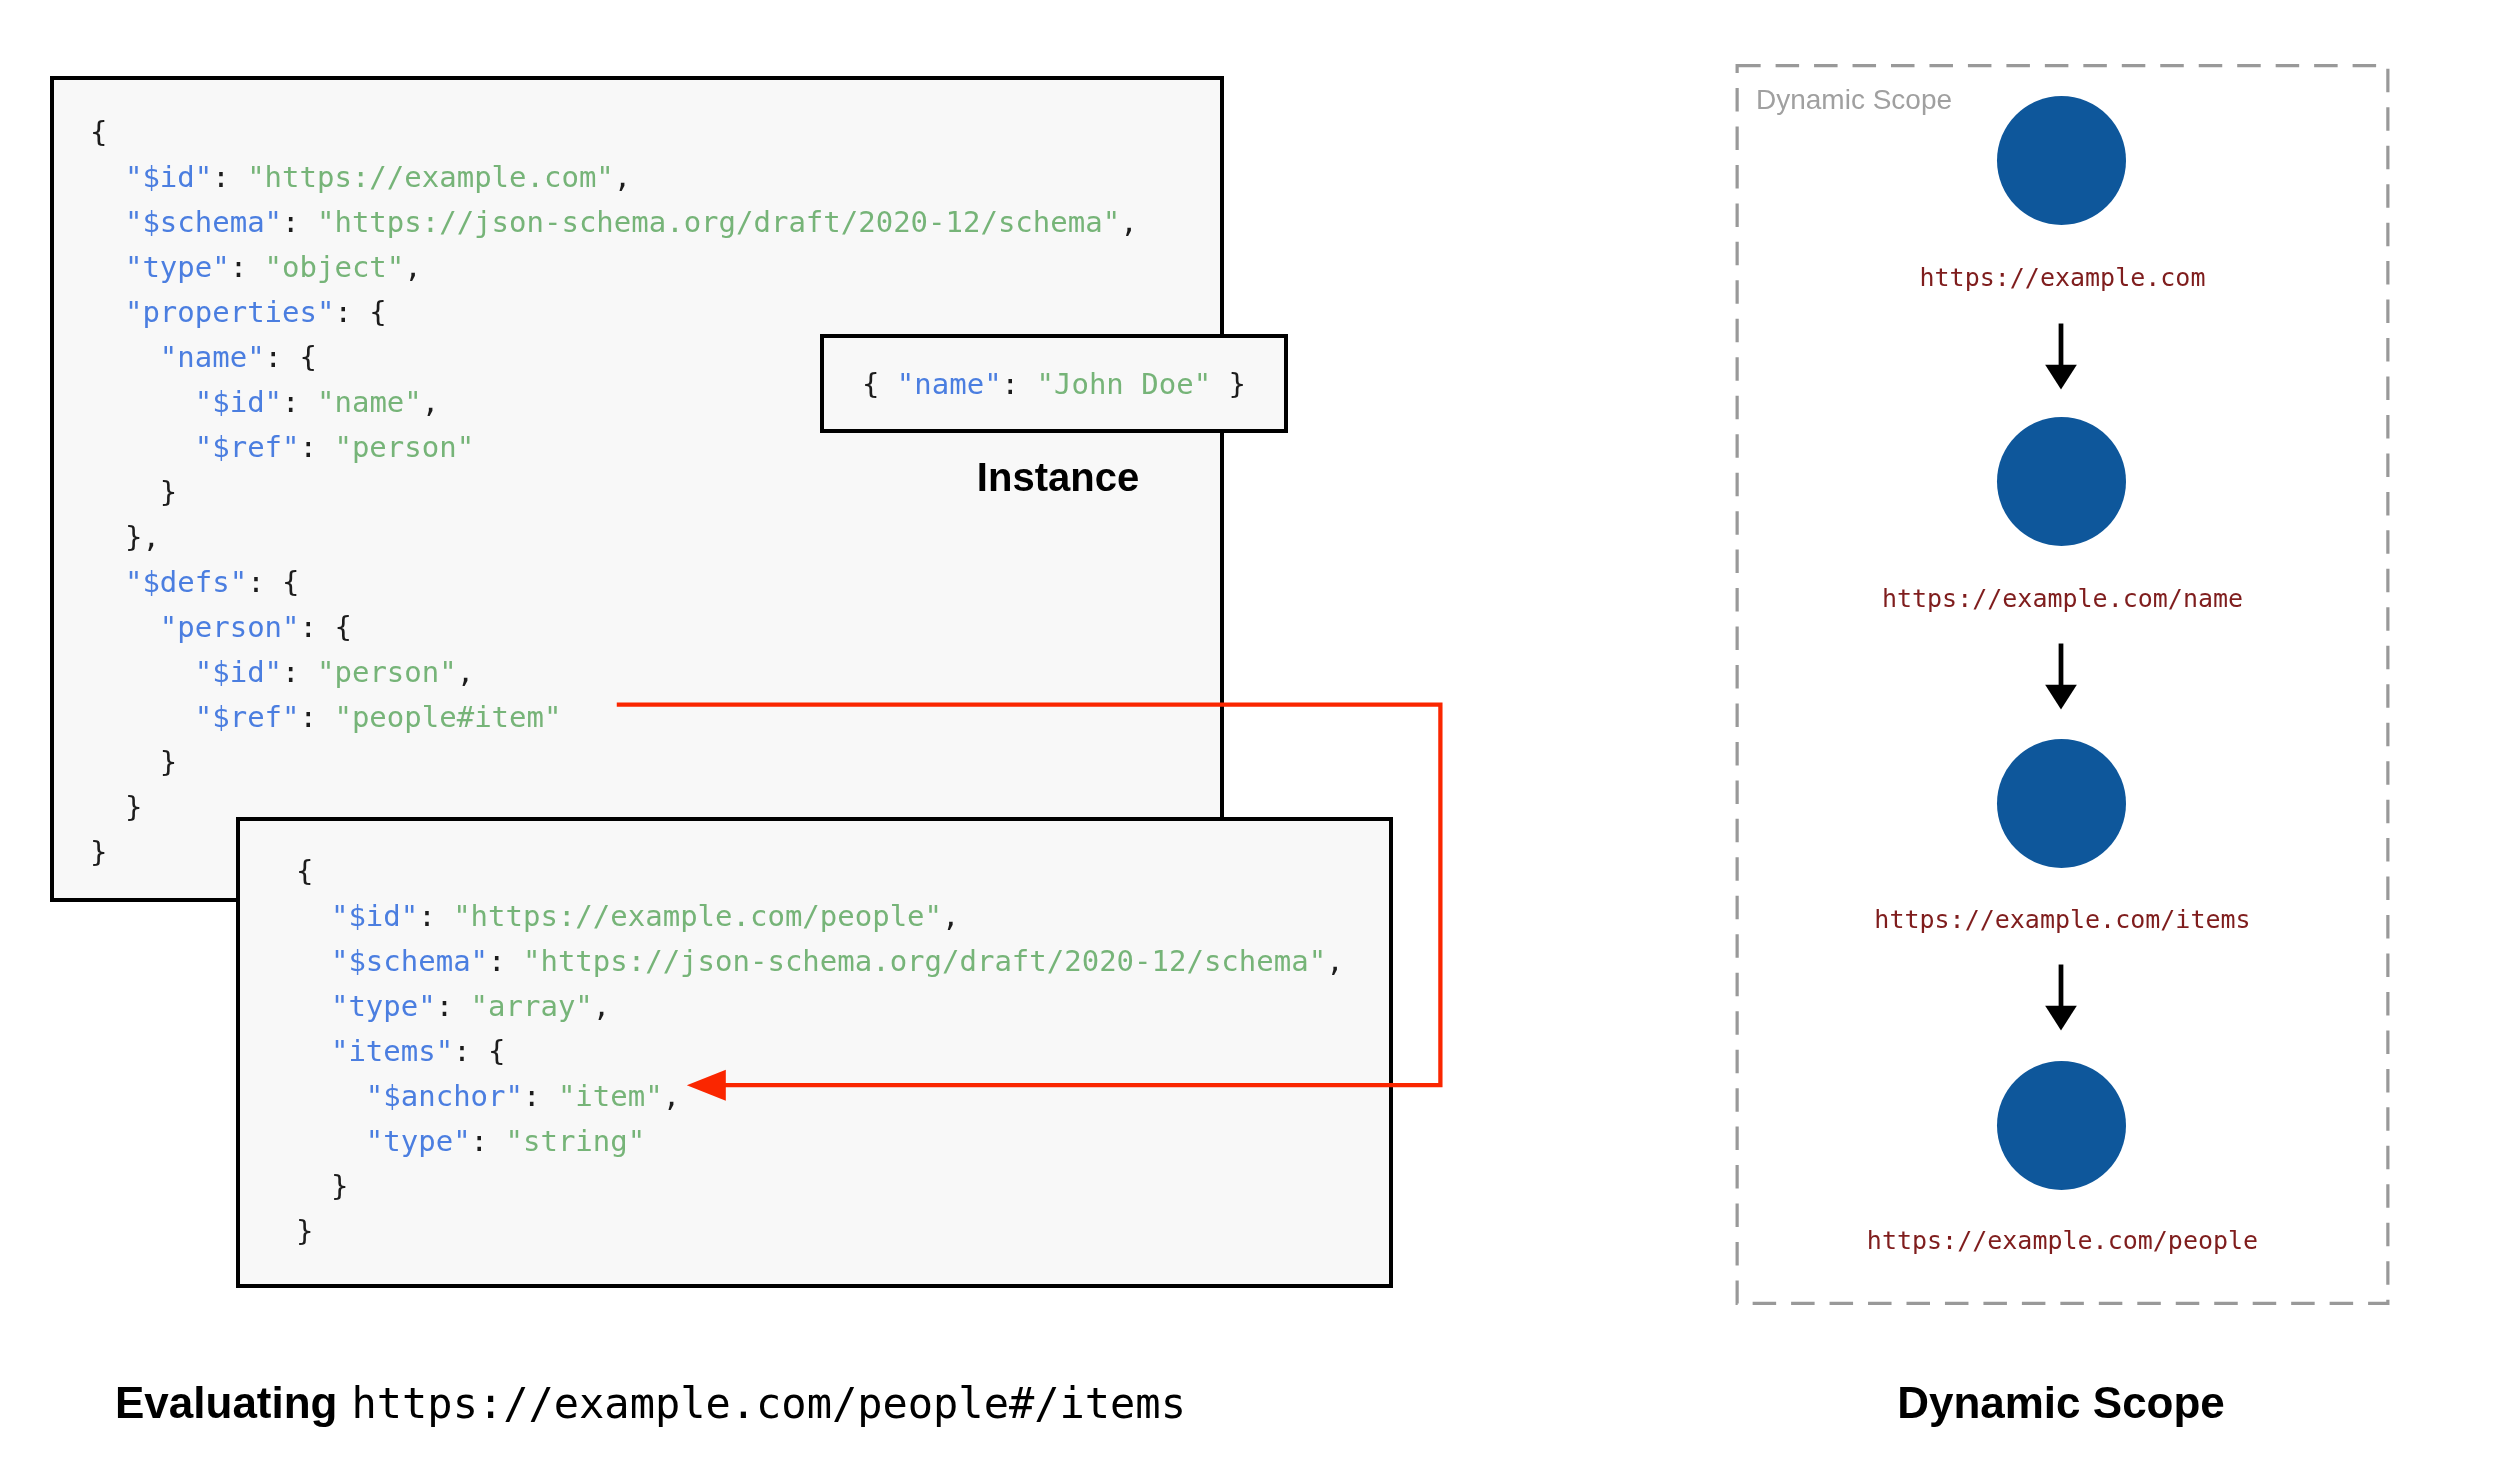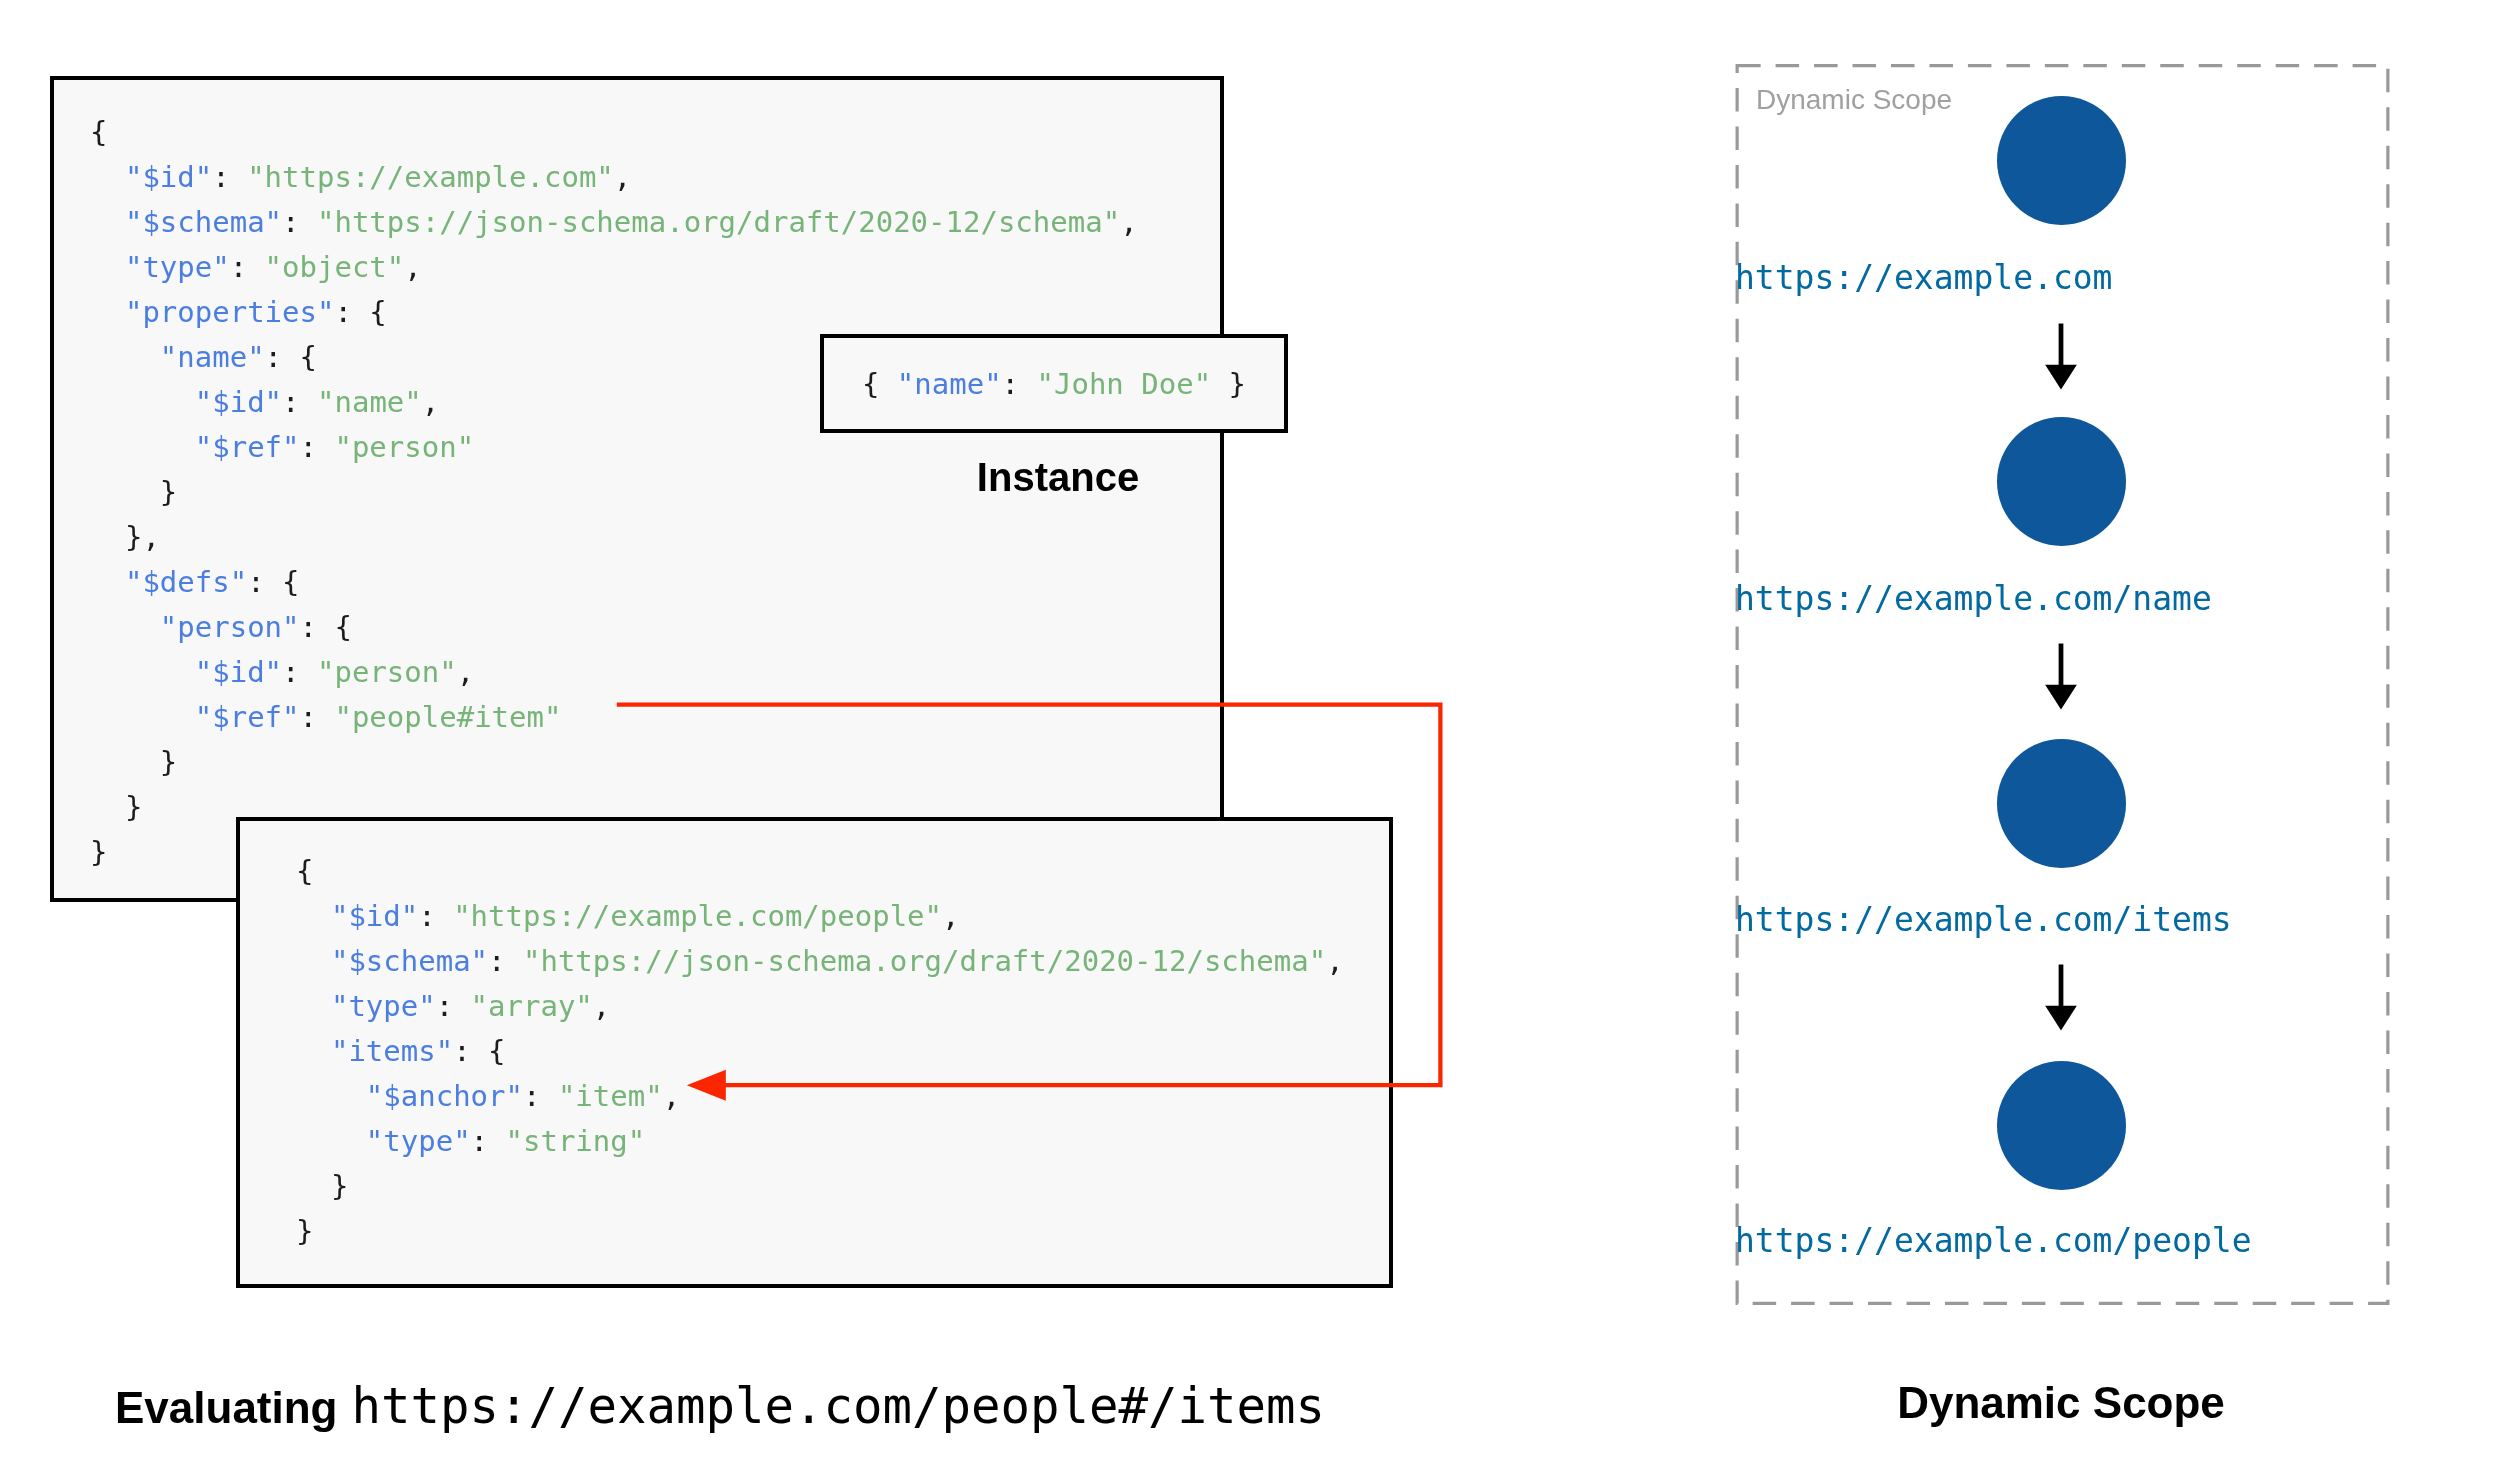--- a/index.html
+++ b/index.html
@@ -27,29 +27,29 @@
 
   
   #red-ref-arrow{position:absolute;left:0;top:0;z-index:10;pointer-events:none;}
 
   
   #scope-panel{position:absolute;left:1735px;top:63px;width:655px;height:1243px;z-index:2;}
   #scope-border{position:absolute;left:0;top:0;}
   #scope-watermark{position:absolute;left:21px;top:21.4px;font-size:28px;color:#a0a0a0;white-space:nowrap;}
   .scope-circle{position:absolute;width:129px;height:129px;border-radius:50%;background:#0e579b;
                 left:262px;}
-  .scope-url{position:absolute;left:0;width:655px;text-align:left;height:43px;line-height:43px;
-             font-family:"DejaVu Sans Mono", monospace;font-size:33px;color:#0369a1;white-space:nowrap;}
+  .scope-url{position:absolute;left:0;width:655px;text-align:center;height:43px;line-height:43px;
+             font-family:"DejaVu Sans Mono", monospace;font-size:25px;color:#7f1d1d;white-space:nowrap;}
   .scope-arrow{position:absolute;left:307px;width:38px;height:67px;}
 
   
   .caption{position:absolute;top:1378px;font-size:44px;color:#000;white-space:nowrap;}
   #evaluating-caption{left:115px;}
   #evaluating-caption .cap-bold{font-weight:bold;margin-top:37px;}
-  #evaluating-caption .cap-code{font-family:"DejaVu Sans Mono", monospace;font-size:49px;margin-left:14px;}
+  #evaluating-caption .cap-code{font-family:"DejaVu Sans Mono", monospace;font-size:42px;margin-left:14px;}
   #scope-caption{left:2061px;transform:translateX(-50%);font-weight:bold;}
 </style>
 </head>
 <body>
 
 <div class="canvas">
 
   <div class="schema-box" id="root-schema-box">
     <div class="code"><div><span class="tp">{</span></div><div><span class="tp">  </span><span class="tk">"$id"</span><span class="tp">: </span><span class="ts">"https://example.com"</span><span class="tp">,</span></div><div><span class="tp">  </span><span class="tk">"$schema"</span><span class="tp">: </span><span class="ts">"https://json-schema.org/draft/2020-12/schema"</span><span class="tp">,</span></div><div><span class="tp">  </span><span class="tk">"type"</span><span class="tp">: </span><span class="ts">"object"</span><span class="tp">,</span></div><div><span class="tp">  </span><span class="tk">"properties"</span><span class="tp">: {</span></div><div><span class="tp">    </span><span class="tk">"name"</span><span class="tp">: {</span></div><div><span class="tp">      </span><span class="tk">"$id"</span><span class="tp">: </span><span class="ts">"name"</span><span class="tp">,</span></div><div><span class="tp">      </span><span class="tk">"$ref"</span><span class="tp">: </span><span class="ts">"person"</span></div><div><span class="tp">    }</span></div><div><span class="tp">  },</span></div><div><span class="tp">  </span><span class="tk">"$defs"</span><span class="tp">: {</span></div><div><span class="tp">    </span><span class="tk">"person"</span><span class="tp">: {</span></div><div><span class="tp">      </span><span class="tk">"$id"</span><span class="tp">: </span><span class="ts">"person"</span><span class="tp">,</span></div><div><span class="tp">      </span><span class="tk">"$ref"</span><span class="tp">: </span><span class="ts">"people#item"</span></div><div><span class="tp">    }</span></div><div><span class="tp">  }</span></div><div><span class="tp">}</span></div></div>
   </div>

